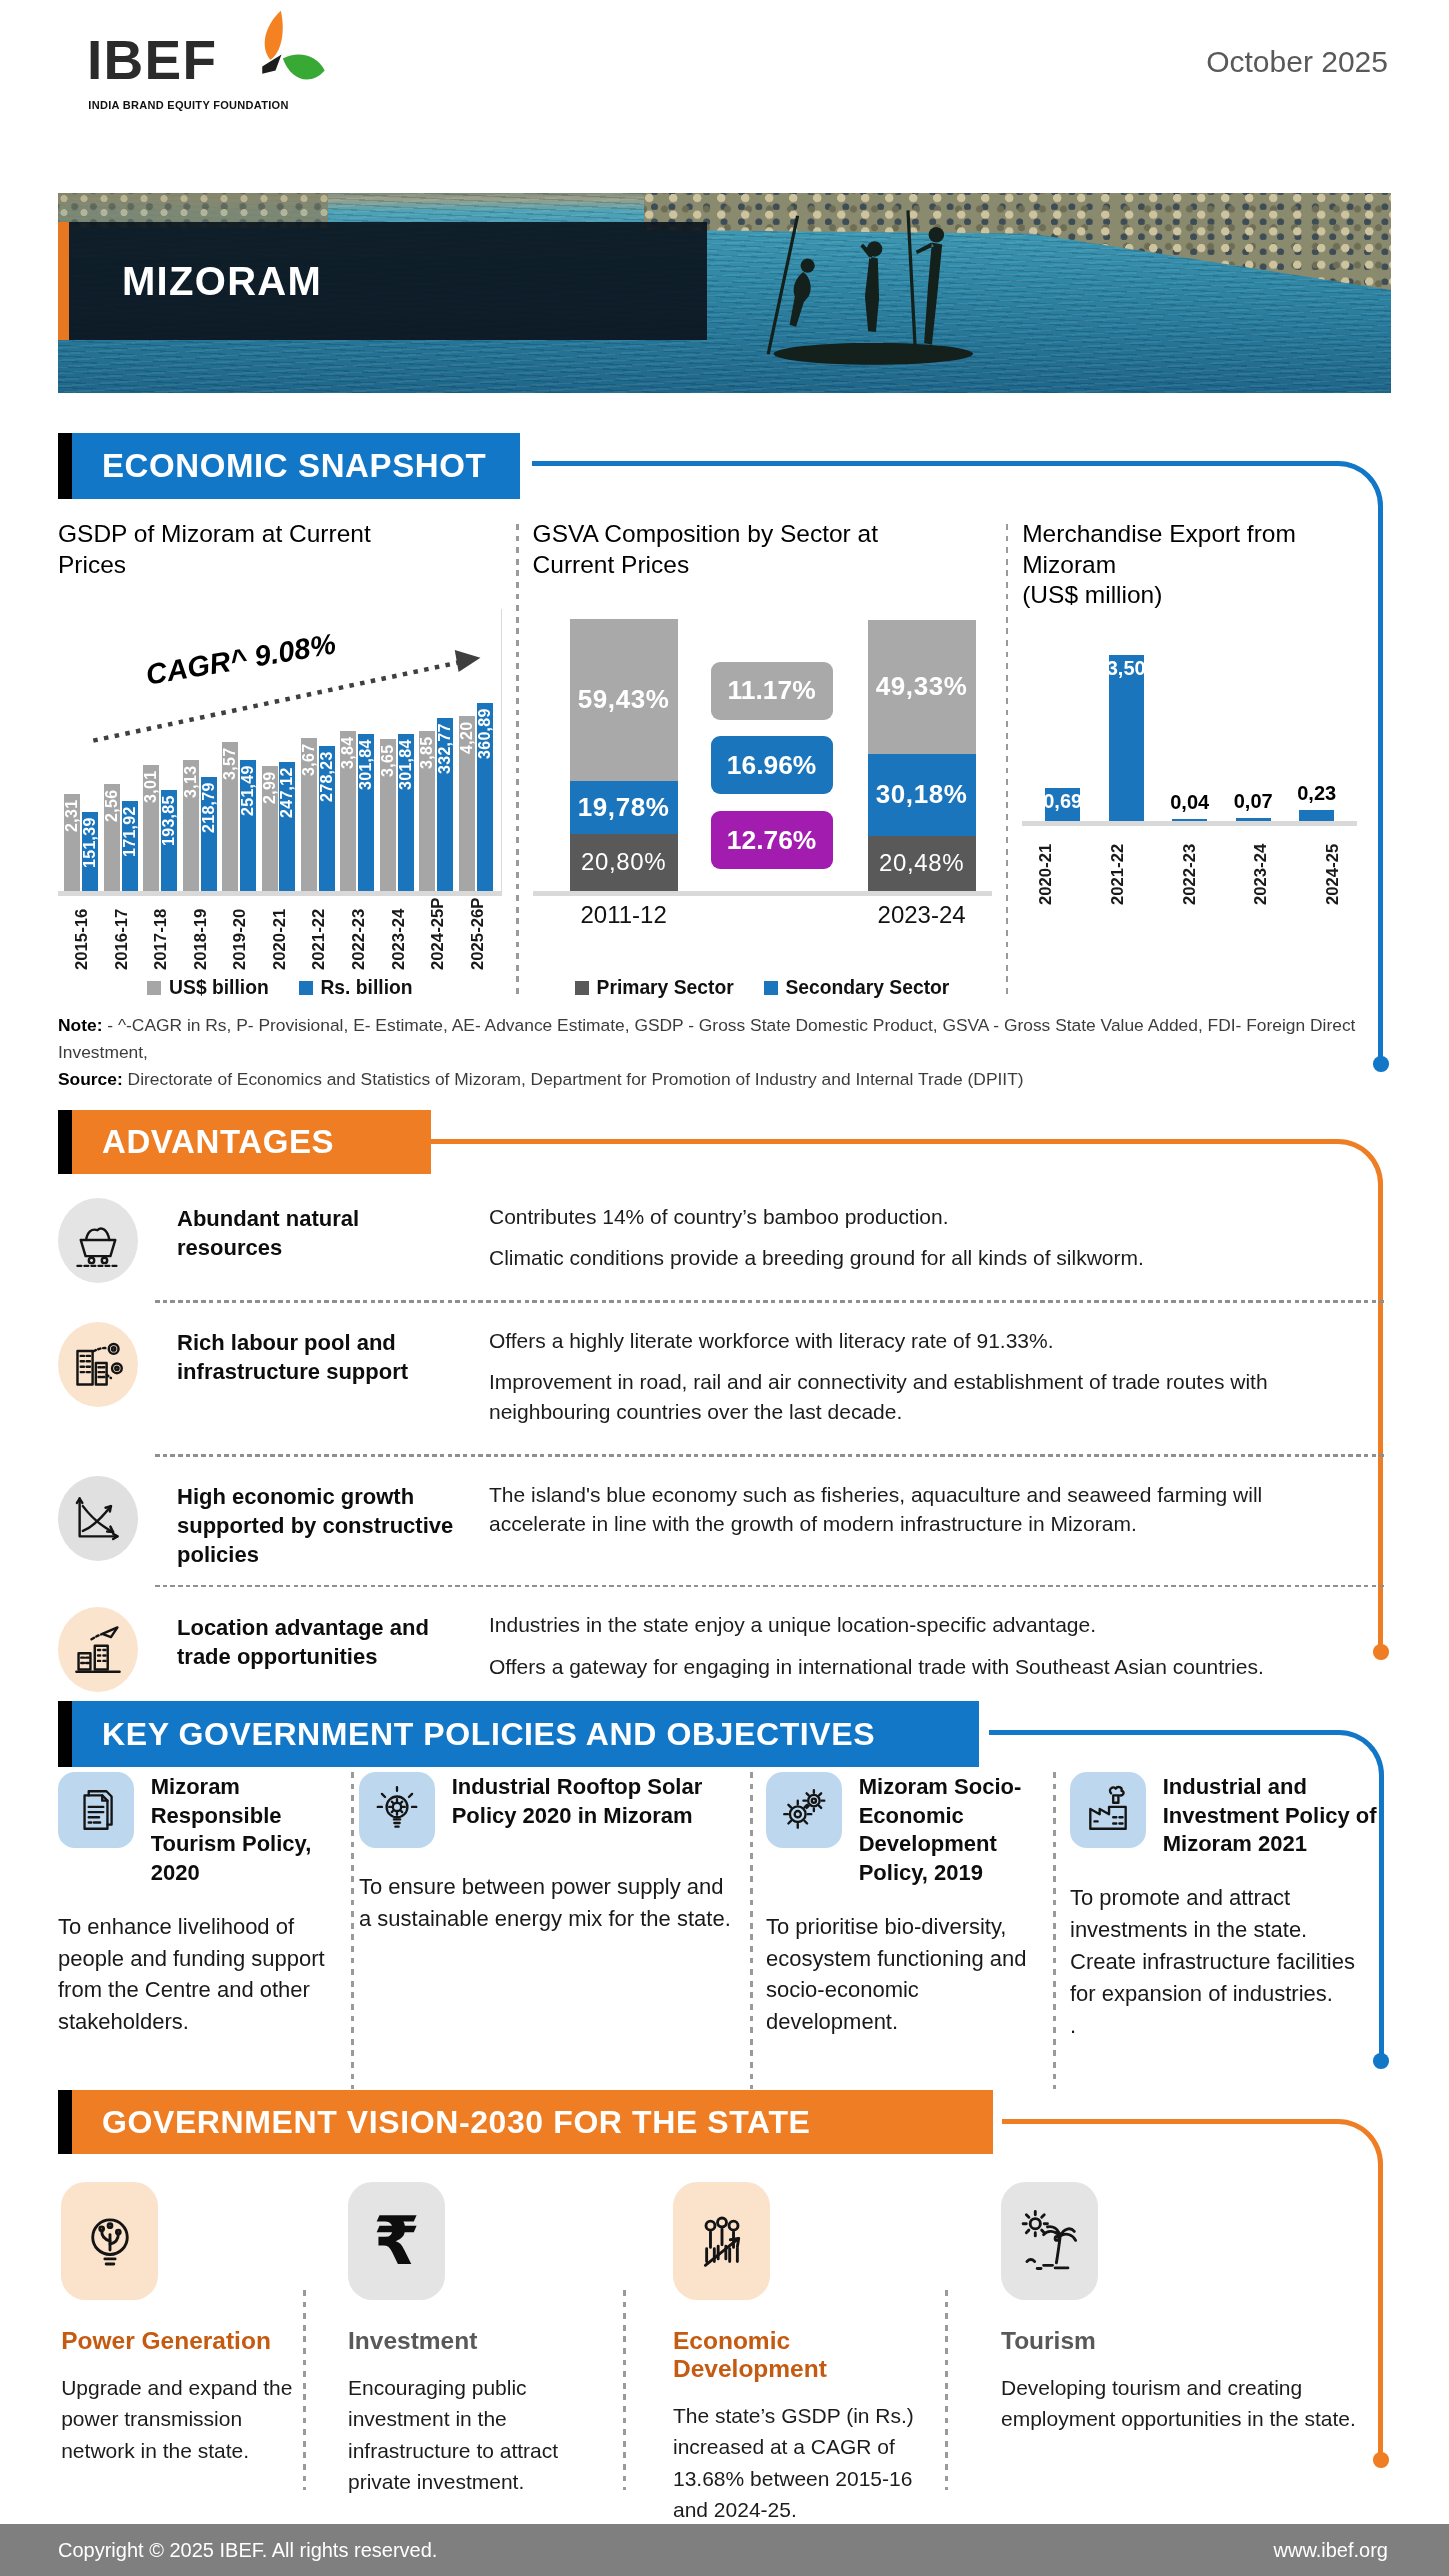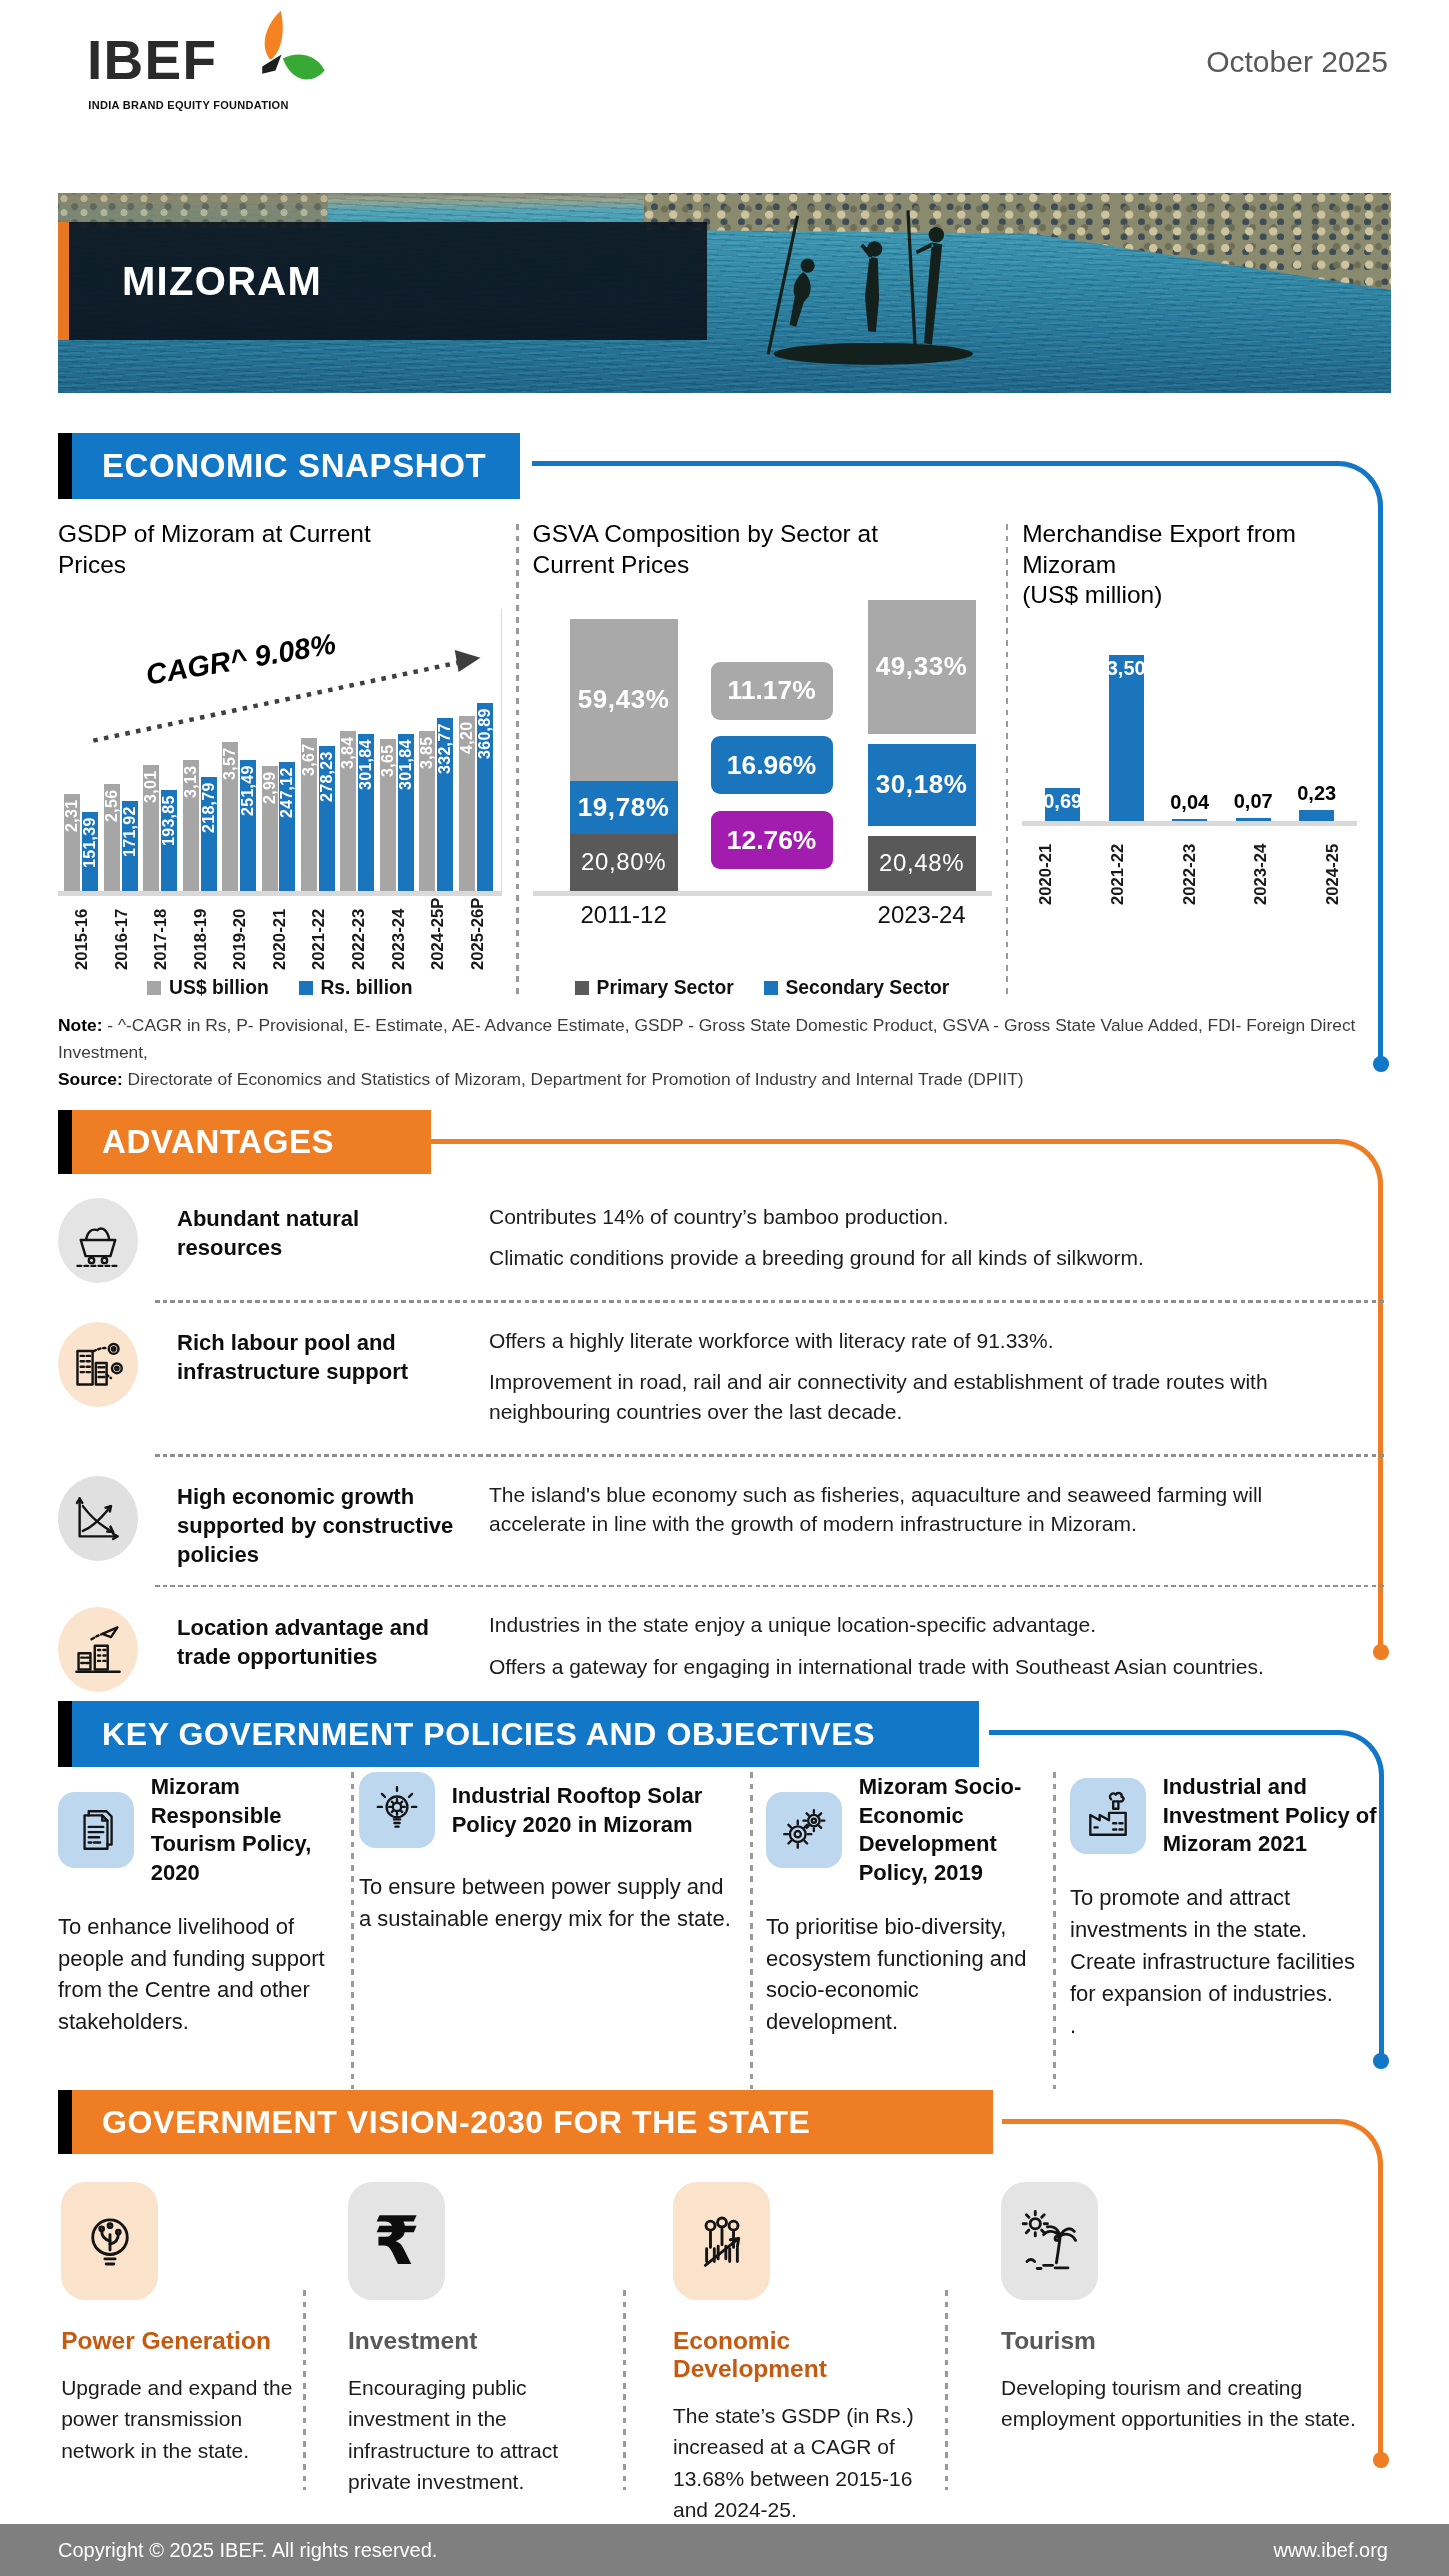--- a/index.html
+++ b/index.html
@@ -81,21 +81,21 @@
   #gsdp-arrow { position:absolute; inset:0; pointer-events:none; }
   .xrow { display:flex; justify-content:space-between; padding:0 6.4px; height:74px; }
   .xcell { display:flex; justify-content:center; }
   .xv { writing-mode:vertical-rl; transform:rotate(180deg); font-size:16.7px; font-weight:600; color:#1a1a1a; white-space:nowrap; }
   .legend { height:26px; display:flex; justify-content:center; align-items:center; gap:30px; font-size:19.3px; font-weight:600; color:#111; margin-top:5.2px; }
   .lg-item { display:flex; align-items:center; gap:7.7px; }
   .lg-sq { width:14px; height:14px; display:inline-block; }
 
   #gsva-plot { height:287px; }
   .stack { position:absolute; bottom:5.2px; width:108px; display:flex; flex-direction:column; }
-  #gsva-stack-0 { left:37px; } #gsva-stack-1 { left:335px;gap:10px; }
+  #gsva-stack-0 { left:37px; } #gsva-stack-1 { left:335px; }
   .seg { position:relative; display:flex; align-items:center; justify-content:center; }
   .seg span { color:#fff; font-weight:bold; font-size:26px; letter-spacing:0.6px; white-space:nowrap; }
   .seg.prim span { font-weight:normal; font-size:24px; }
   #gsva-badges { position:absolute; left:178px; bottom:27px; width:122px; display:flex; flex-direction:column; gap:16.7px; }
   .badge { height:58px; border-radius:9px; display:flex; align-items:center; justify-content:center; color:#fff; font-weight:bold; font-size:26.4px; }
   #gsva-x { position:relative; height:35px; }
   #gsva-x span { position:absolute; width:108px; text-align:center; font-size:24px; color:#111; top:5.2px; }
   #gsva-chart .legend { margin-top:auto; }
 
   #export-plot { height:175px; }
@@ -116,21 +116,21 @@
   .adv-circle { width:80px; height:85px; border-radius:50%; display:flex; align-items:center; justify-content:center; }
   .adv-circle svg { width:54px; height:54px; }
   .adv-title { font-size:22px; font-weight:bold; line-height:1.32; padding-top:6.4px; color:#0d0d0d; }
   .adv-desc { font-size:21px; line-height:1.42; color:#1c1c1c; padding-top:3.9px; padding-right:77px; }
   .adv-desc p { margin-bottom:11.6px; }
   .dotline { height:2.6px; margin:5.2px 0 5.2px 97px;
     background:repeating-linear-gradient(90deg,#8f8f8f 0 4.5px,transparent 4.5px 7.7px); }
 
   
   .pcol { position:absolute; top:0; }
-  .phead { display:flex; align-items:center; }
+  .phead { display:flex; align-items:flex-start; }
   .pbox { width:76px; height:76px; border-radius:16.7px; flex:none; display:flex; align-items:center; justify-content:center; }
   .pbox svg { width:52px; height:52px; }
   .ptitle { font-size:22px; font-weight:bold; line-height:1.3; margin-left:16.7px; padding-top:1.3px; color:#0d0d0d; }
   .pdesc { margin-top:23px; font-size:22px; line-height:1.45; color:#191919; padding-right:13px; }
   .vsep { position:absolute; width:2.6px;
     background:repeating-linear-gradient(180deg,#9a9a9a 0 5.8px,transparent 5.8px 11.6px); }
   #pol-cols { left:58px; top:1772px; width:1327px; height:319px; }
 
   
   #vis-cols { left:58px; top:2182px; width:1327px; height:328px; }

